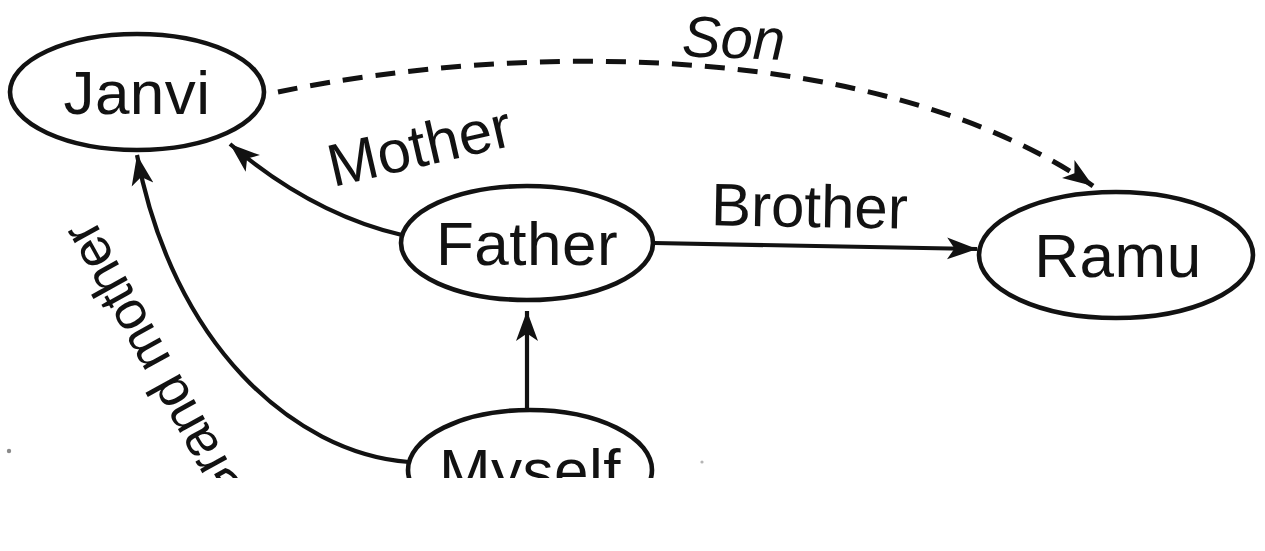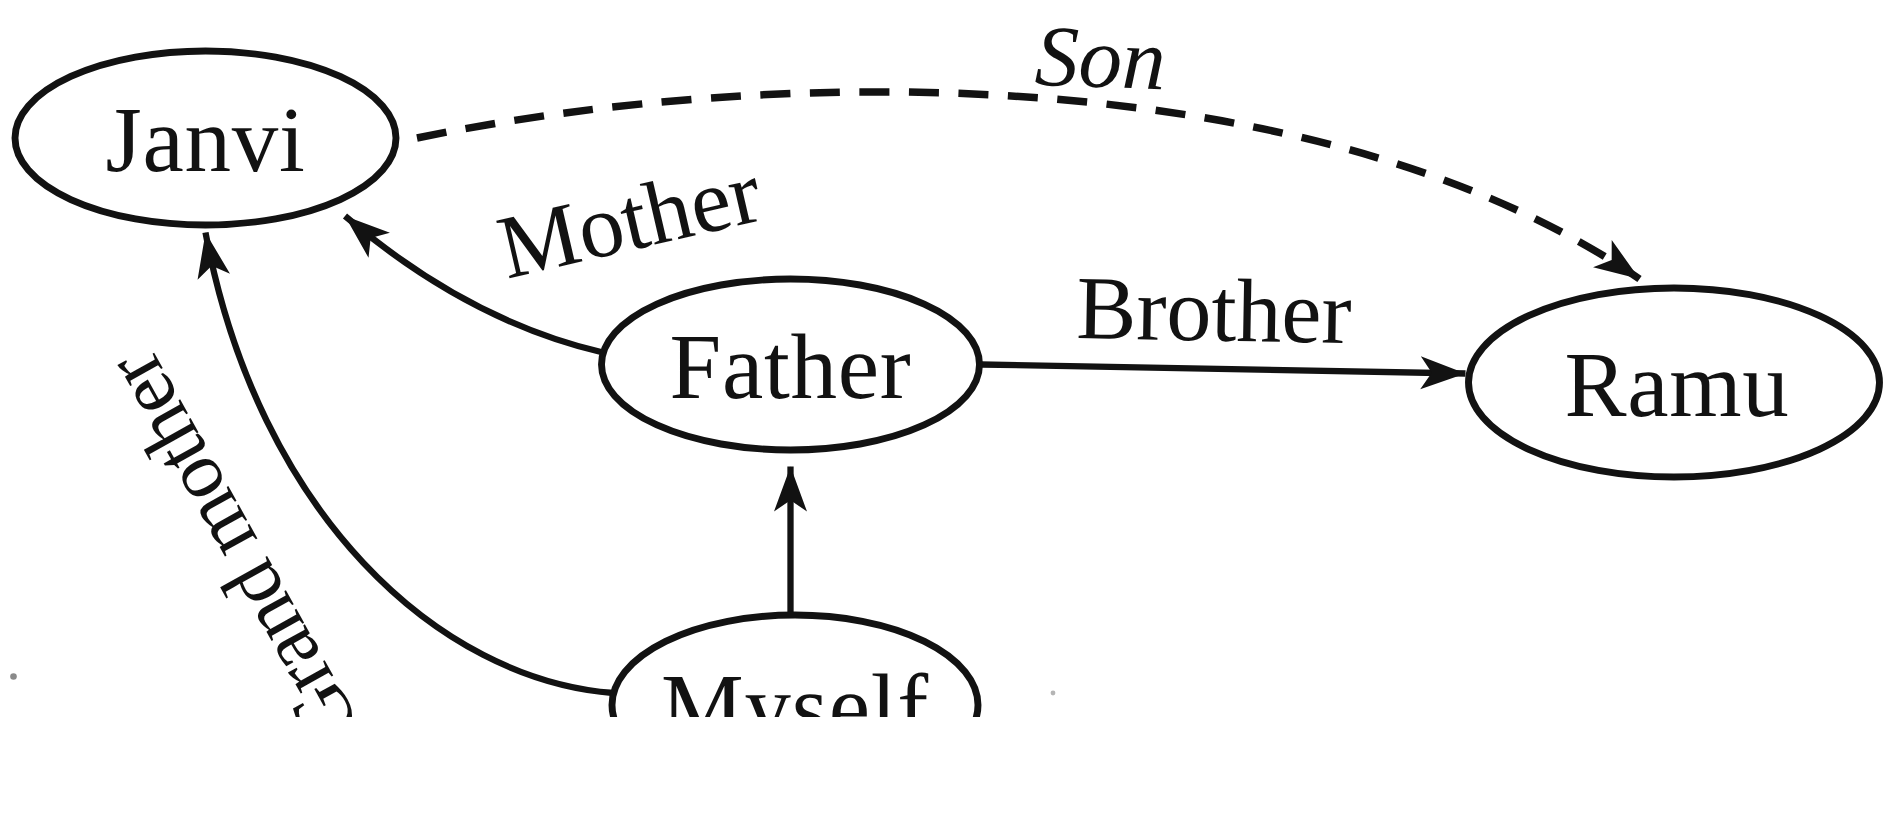--- a/index.html
+++ b/index.html
@@ -6,21 +6,21 @@
     margin: 0;
     padding: 0;
     background: #ffffff;
   }
   .stage {
     position: relative;
     width: 1265px;
     height: 478px;
     background: #ffffff;
     overflow: hidden;
-    font-family: Liberation Serif, serif;
+    font-family: Liberation Sans, sans-serif;
   }
   svg { display: block; }
   .edge {
     fill: none;
     stroke: #121212;
     stroke-width: 4.2;
     stroke-linecap: butt;
   }
   .edge.dashed {
     stroke-width: 5;

